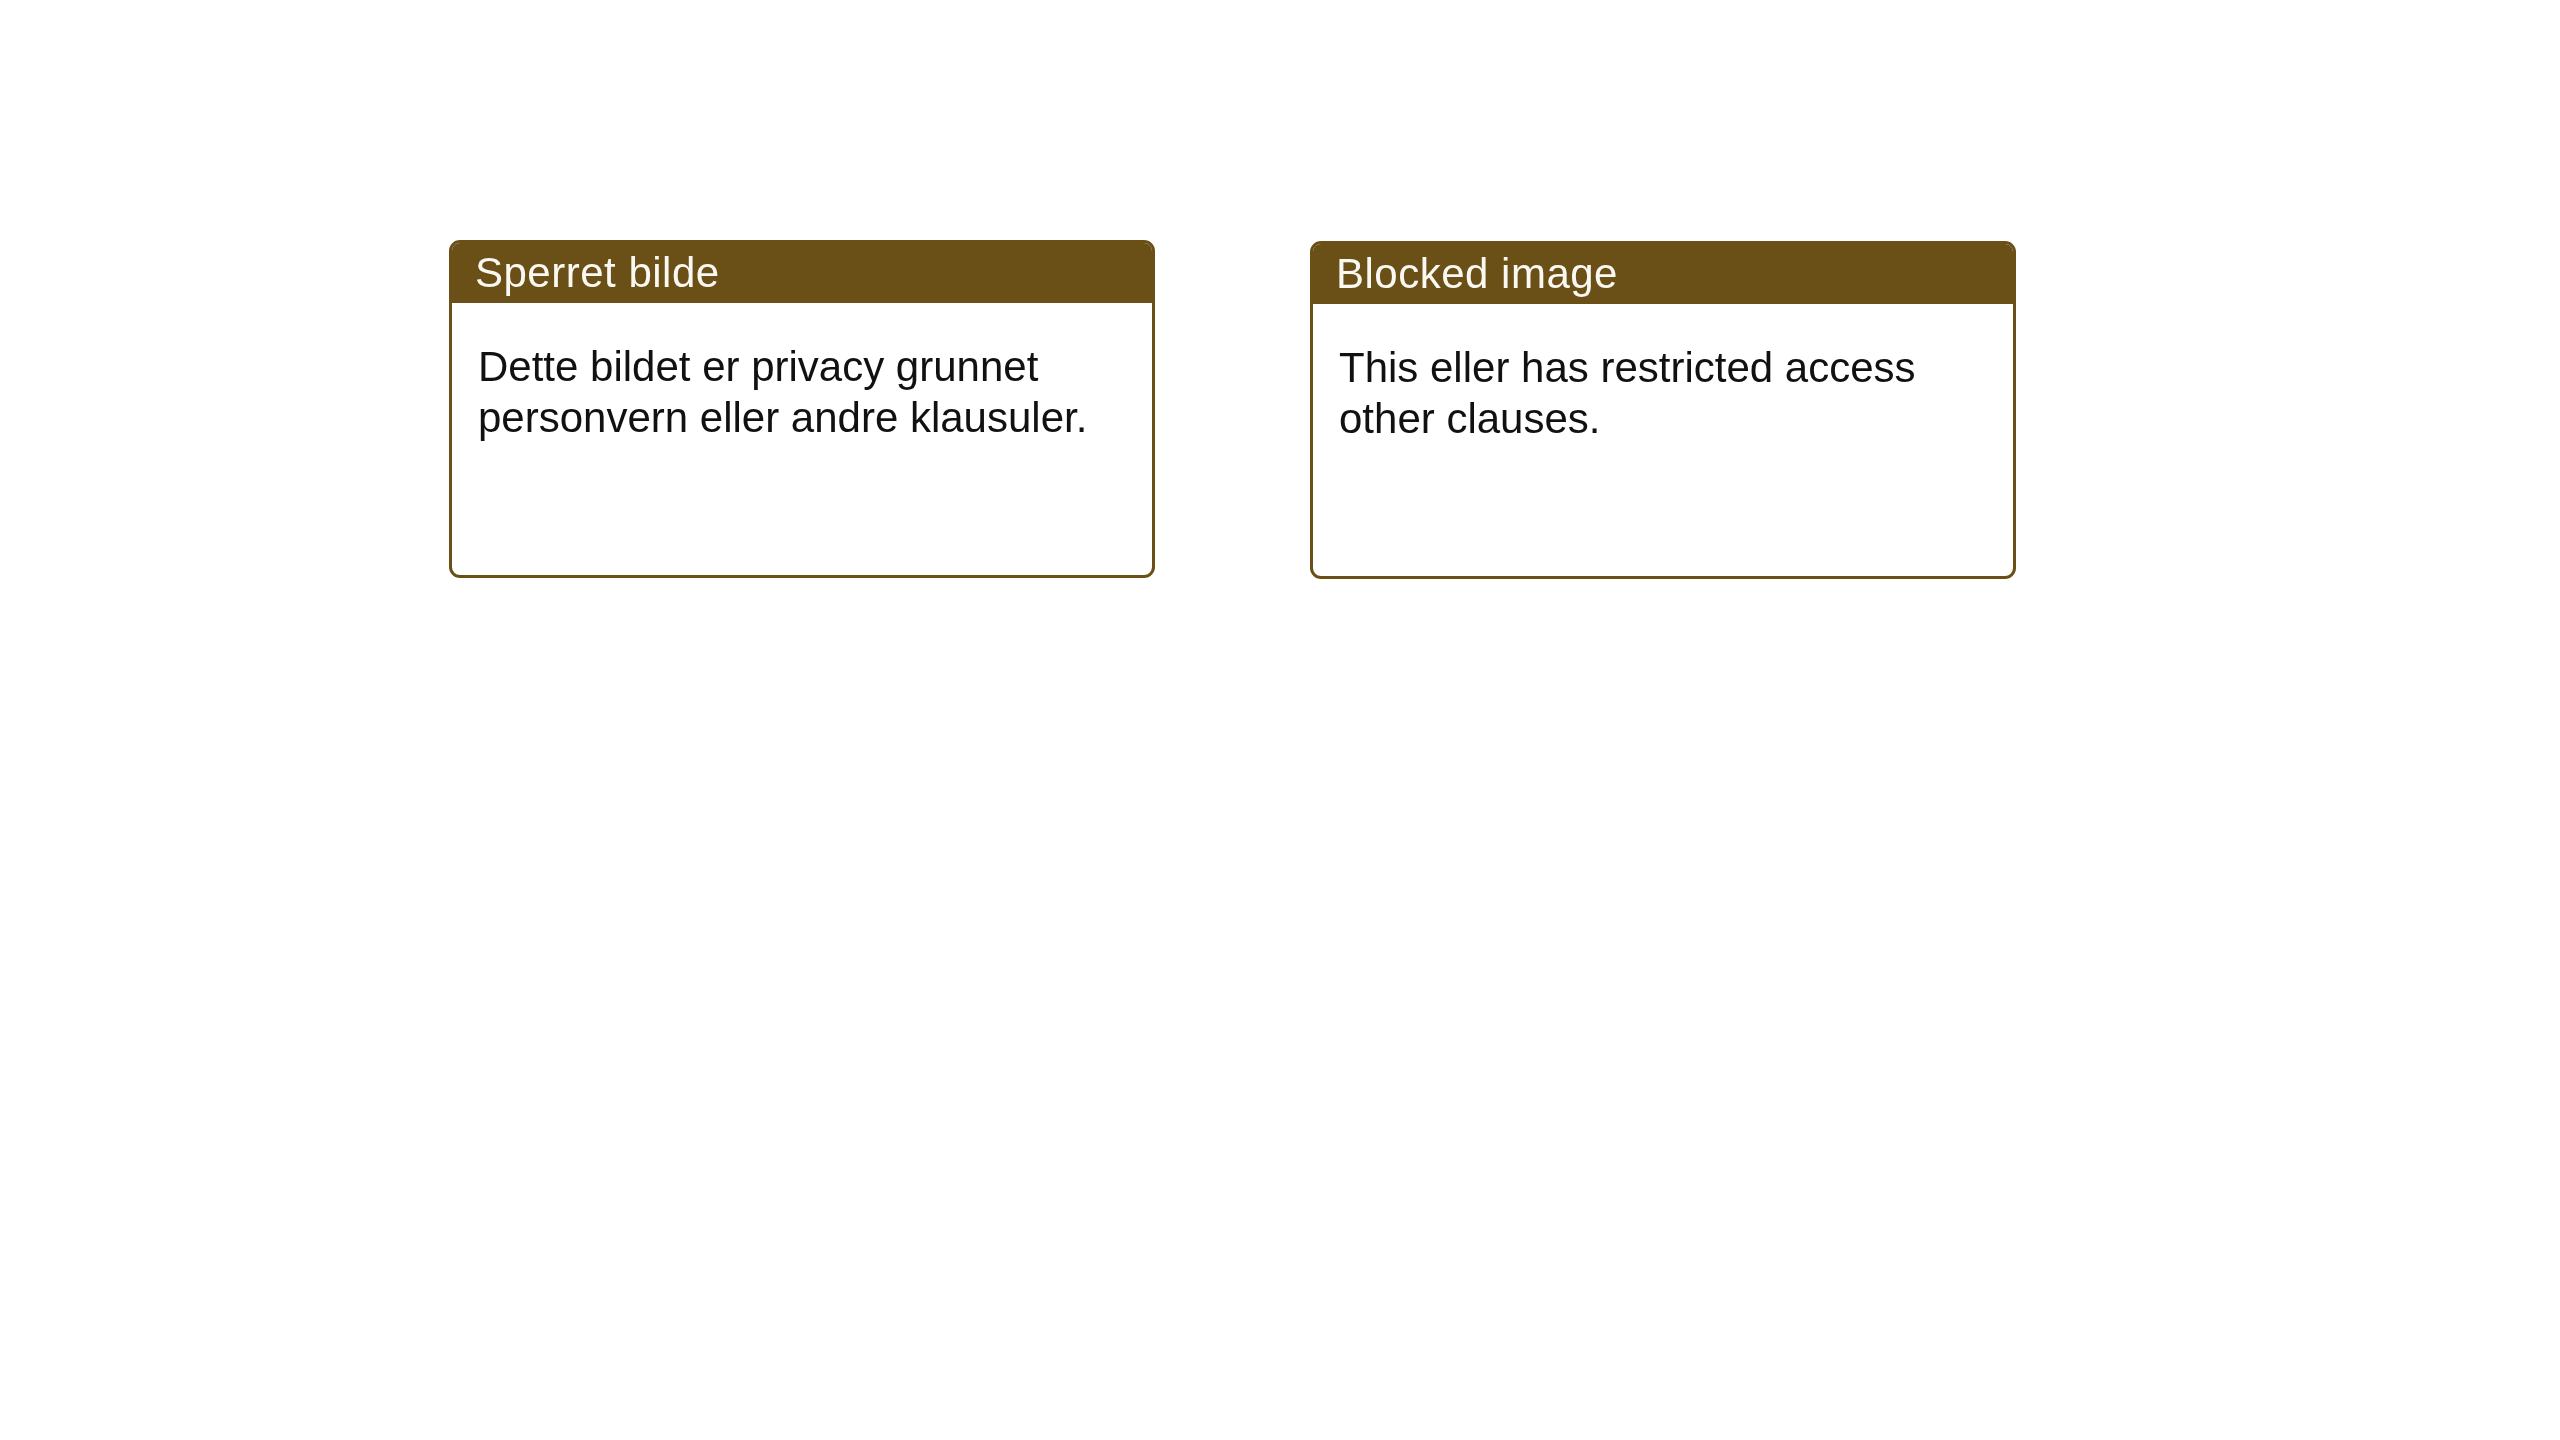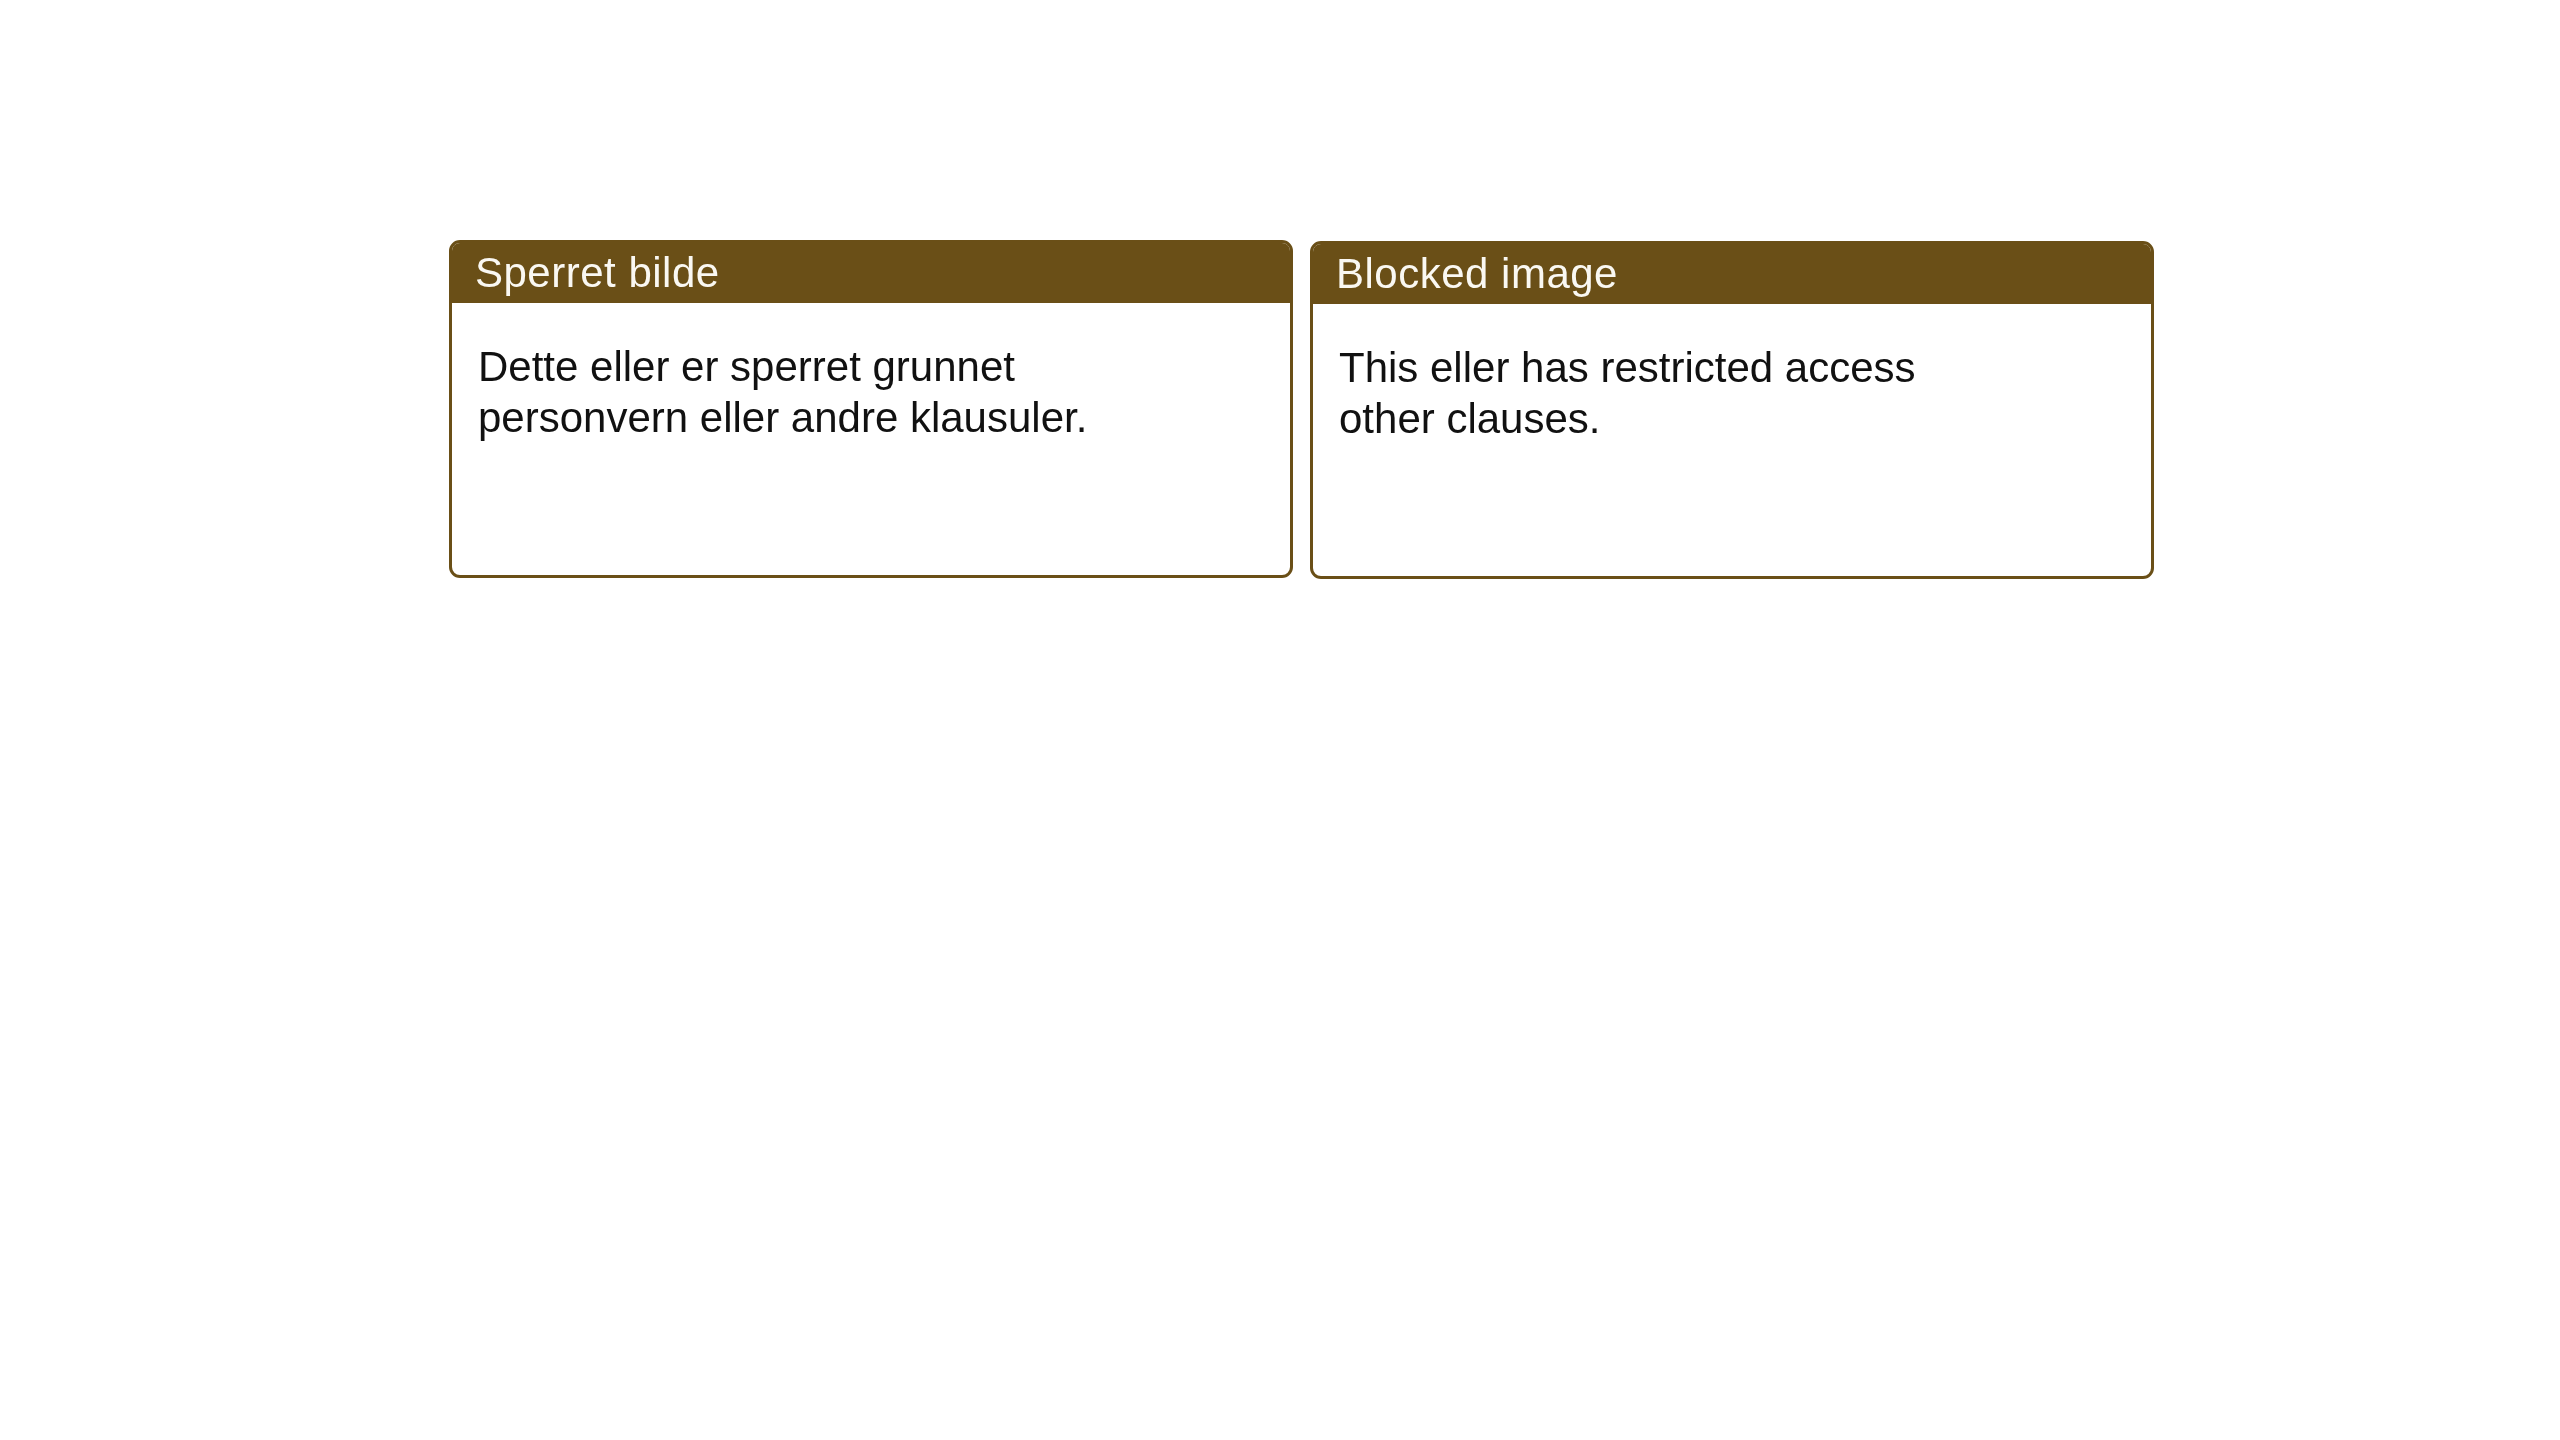--- a/index.html
+++ b/index.html
@@ -6,21 +6,21 @@
   html, body {
     width: 2560px;
     height: 1440px;
     background: #ffffff;
     font-family: "Liberation Sans", sans-serif;
     overflow: hidden;
     position: relative;
   }
   .card {
     position: absolute;
-    width: 844px;
+    width: 706px;
     height: 338px;
     background: #ffffff;
     border: 3px solid #6a4f17;
     border-radius: 11px;
     overflow: hidden;
   }
   .card.no { left: 449px; top: 240px; }
   .card.en { left: 1310px; top: 241px; }
   .card-header {
     height: 61px;               
@@ -48,21 +48,21 @@
   }
 </style>
 </head>
 <body>
 
 <div class="card no">
   <div class="card-header">
     <span class="title">Sperret bilde</span>
   </div>
   <div class="card-body">
-    <div class="line">Dette eller er sperret grunnet</div>
+    <div class="line">Dette bildet er privacy grunnet</div>
     <div class="line">personvern eller andre klausuler.</div>
   </div>
 </div>
 
 <div class="card en">
   <div class="card-header">
     <span class="title">Blocked image</span>
   </div>
   <div class="card-body">
     <div class="line">This eller has restricted access</div>

